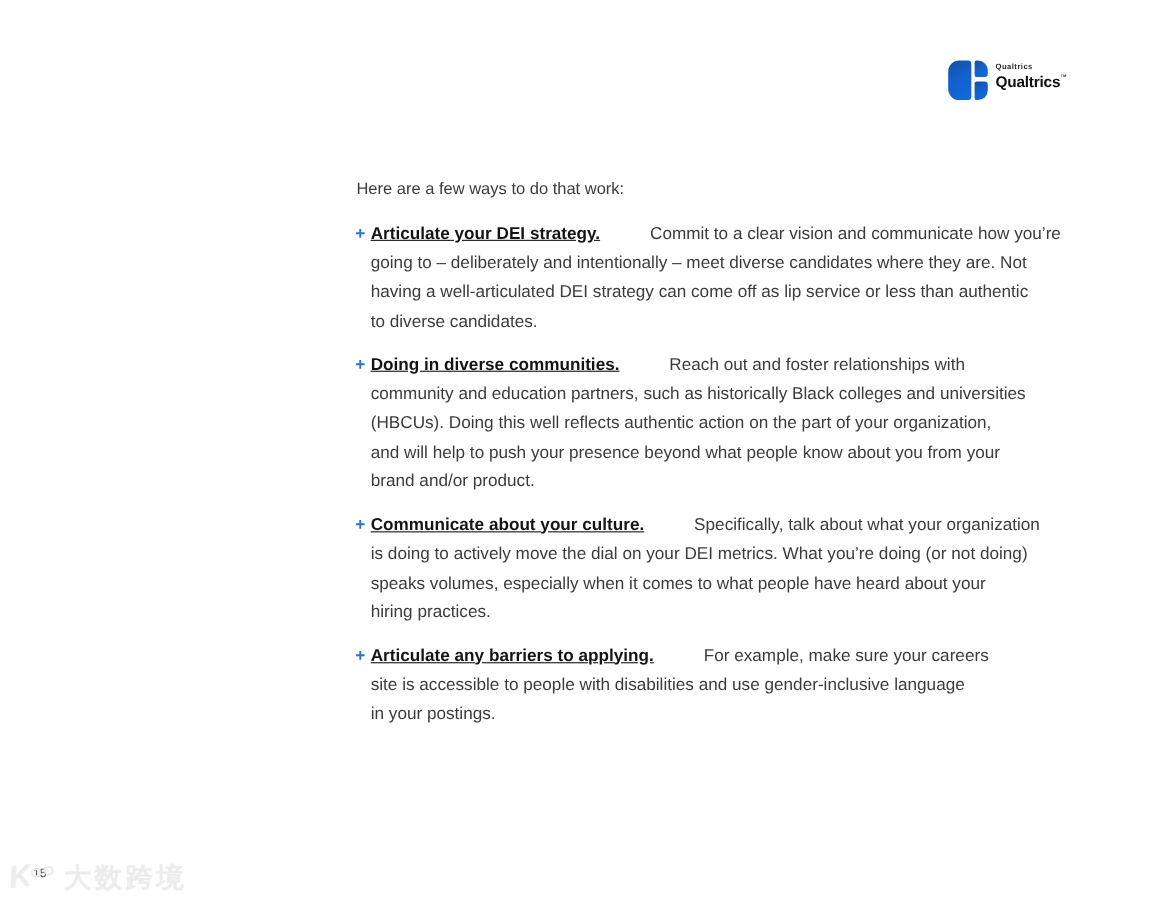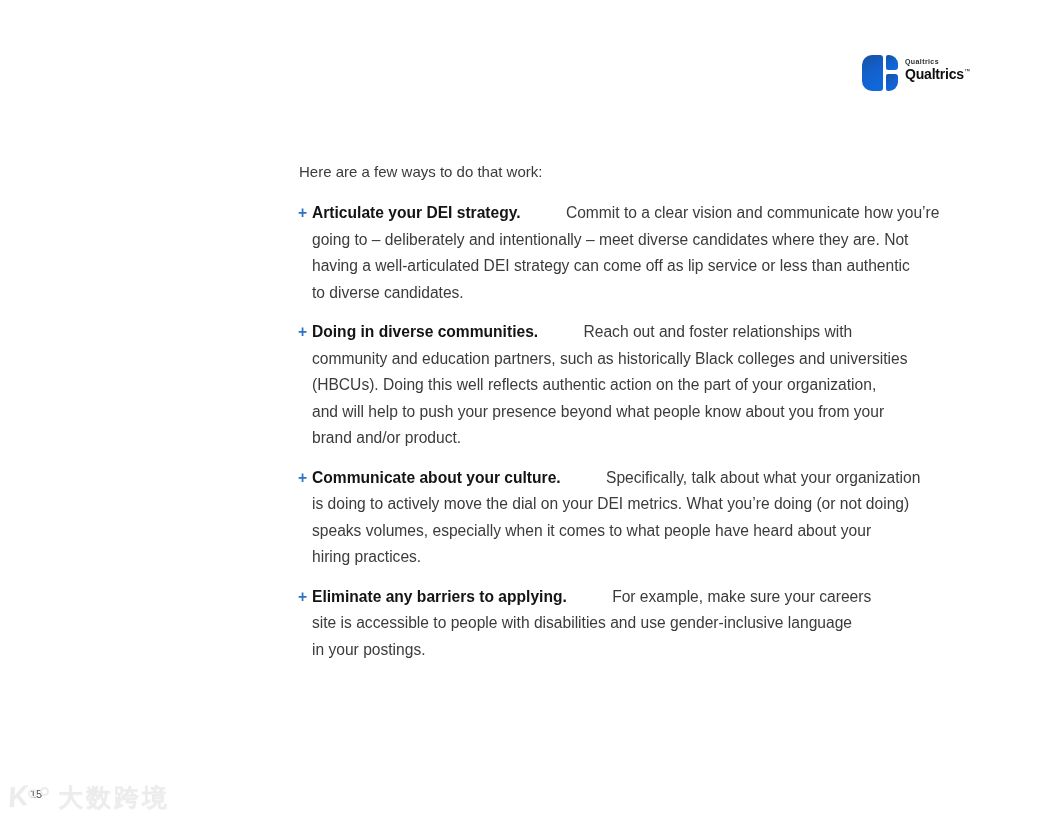--- a/index.html
+++ b/index.html
@@ -48,21 +48,21 @@
   .brand-product sup {
     font-size: 6px;
     font-weight: 400;
     vertical-align: top;
     line-height: 10px;
   }
 
   
   .content {
     position: absolute;
-    left: 299px;
+    left: 324px;
     top: 161px;
     width: 700px;
   }
   .intro {
     font-size: 15px;
     line-height: 22px;
     color: #3b3b3b;
     margin-bottom: 17px;
   }
   ul.bullets { list-style: none; }
@@ -78,20 +78,21 @@
   .plus {
     position: absolute;
     left: -1px;
     top: 0;
     font-weight: 700;
     color: #2f72c4;
   }
   .b-title {
     font-weight: 700;
     color: #141414;
+    text-decoration: underline;
   }
   .b-text { white-space: pre-line; margin-left: 41px; }
 
   
   .page-number {
     position: absolute;
     left: 30px;
     top: 788px;
     font-size: 11px;
     color: #4a4a4a;
@@ -174,21 +175,21 @@
 brand and/or product.</span>
     </li>
     <li>
       <span class="plus">+</span><span class="b-title">Communicate about your culture.</span>
       <span class="b-text">Specifically, talk about what your organization
 is doing to actively move the dial on your DEI metrics. What you’re doing (or not doing)
 speaks volumes, especially when it comes to what people have heard about your
 hiring practices.</span>
     </li>
     <li>
-      <span class="plus">+</span><span class="b-title">Eliminate any barriers to applying.</span>
+      <span class="plus">+</span><span class="b-title">Articulate any barriers to applying.</span>
       <span class="b-text">For example, make sure your careers
 site is accessible to people with disabilities and use gender-inclusive language
 in your postings.</span>
     </li>
   </ul>
 </div>
 
 <div class="page-number">15</div>
 
 <div class="watermark">

